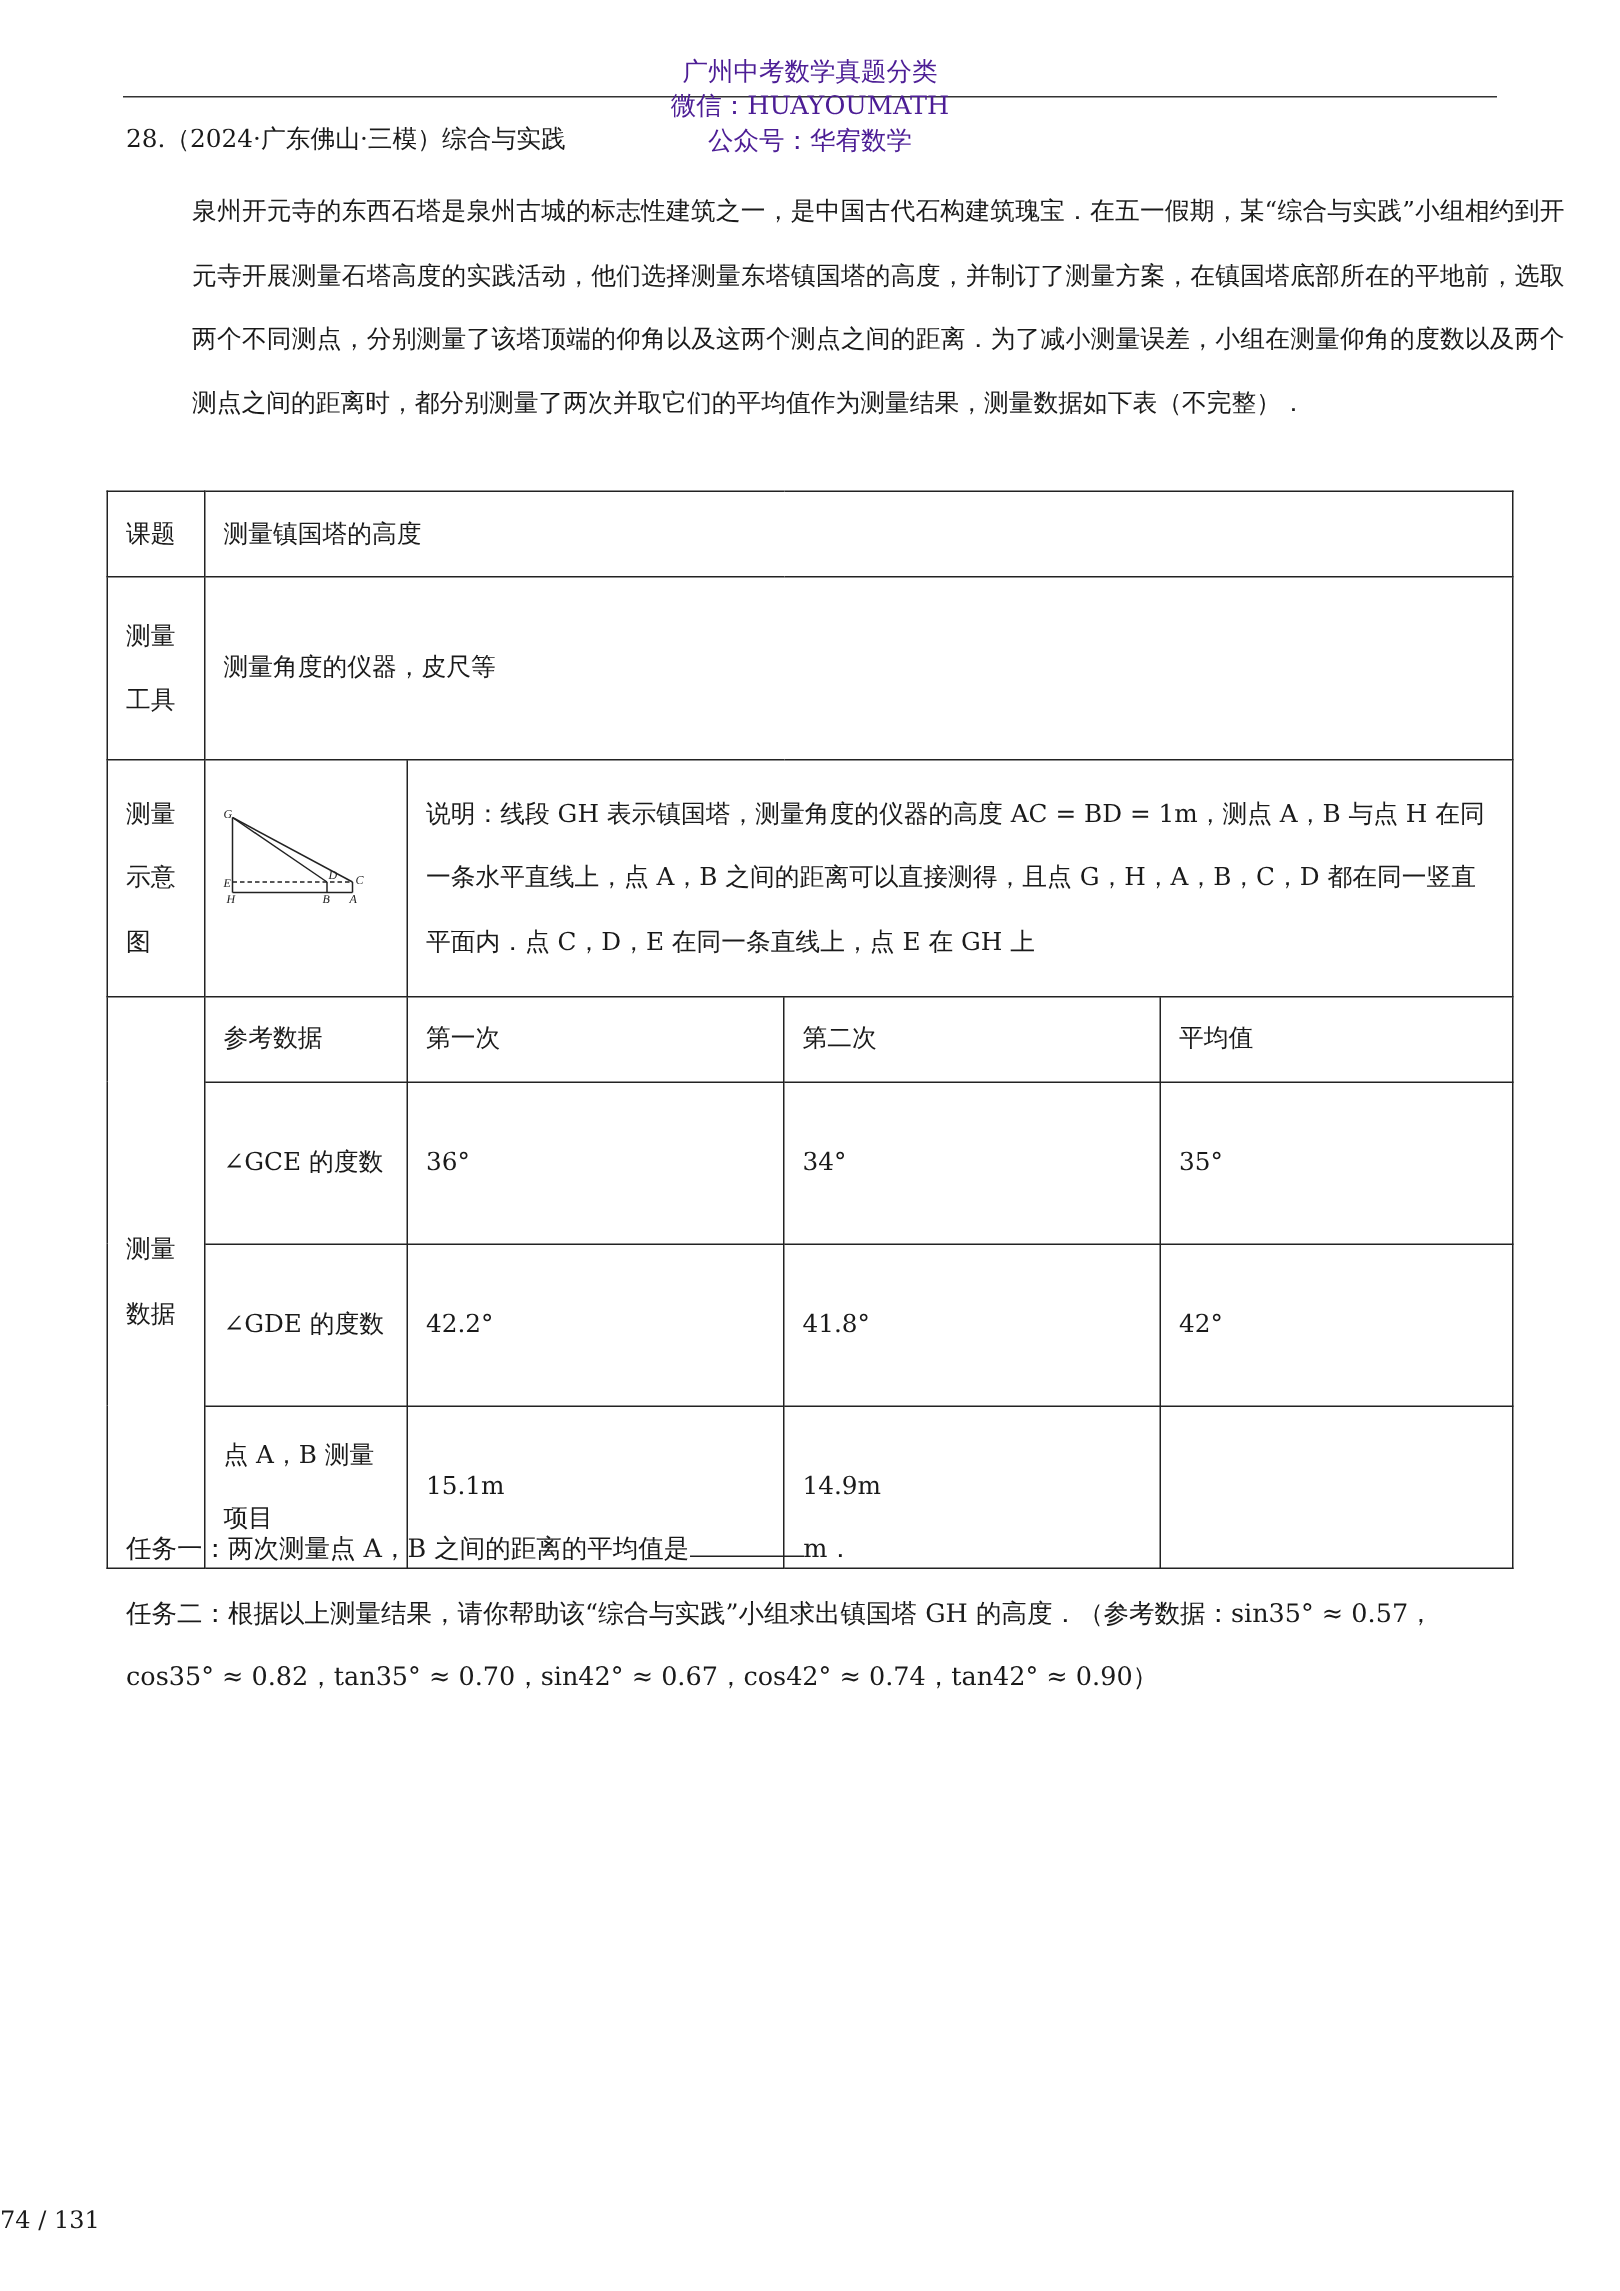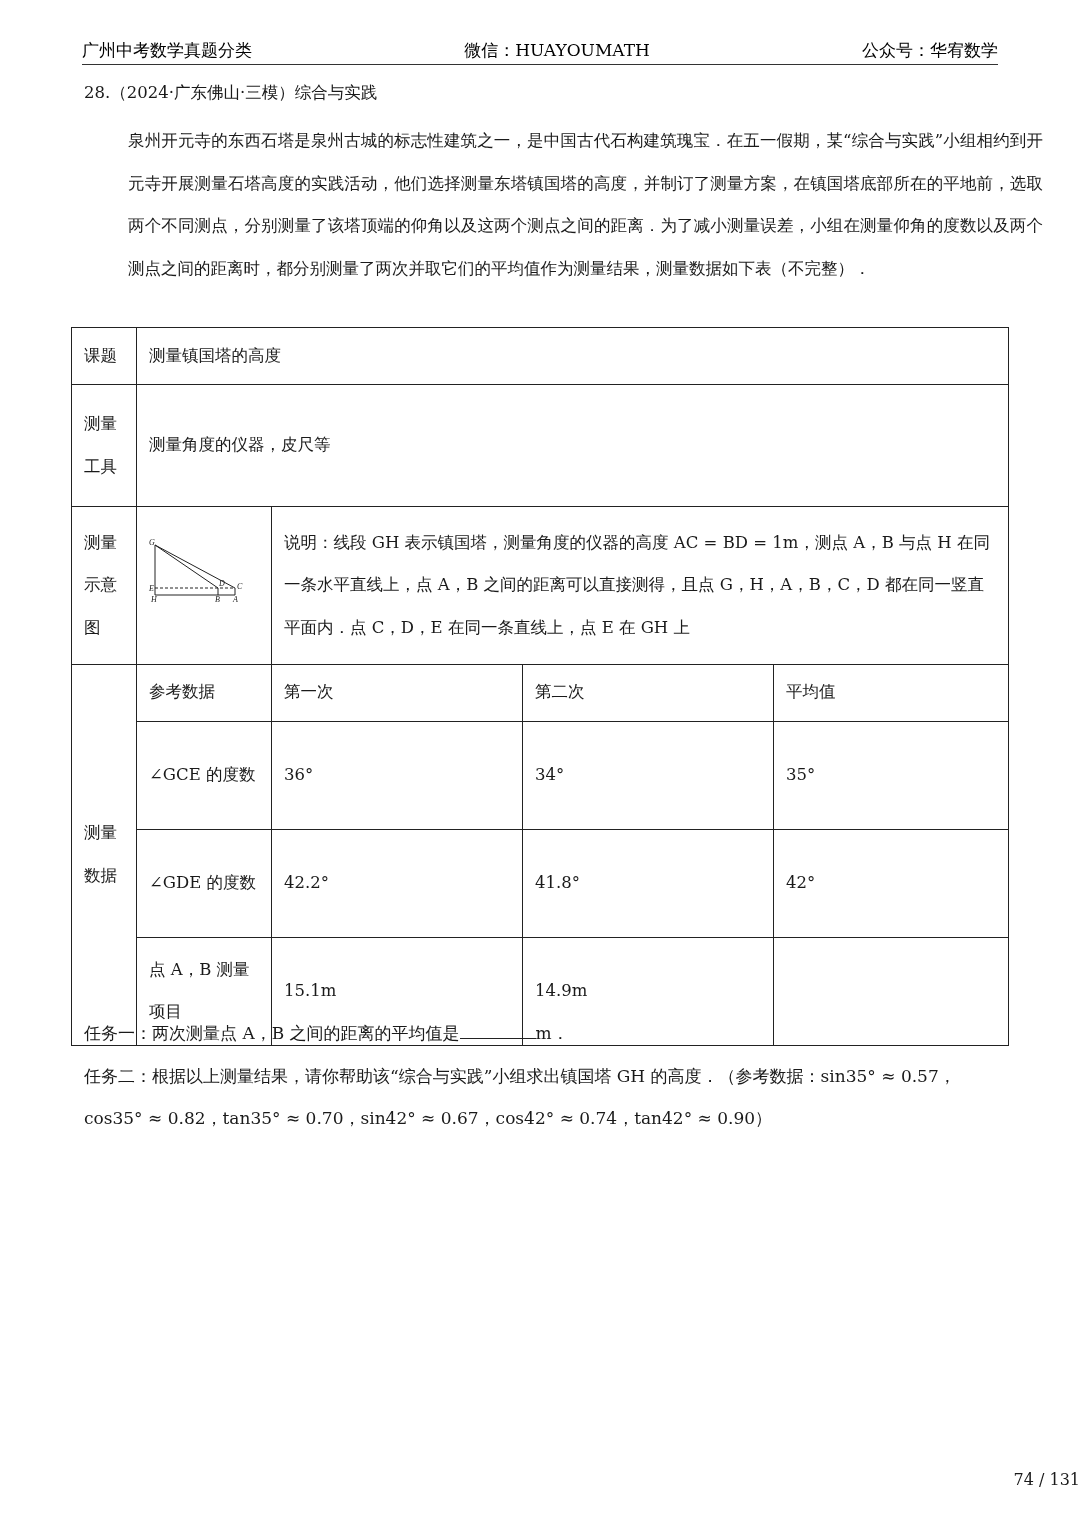--- a/index.html
+++ b/index.html
@@ -1,25 +1,25 @@
 <!DOCTYPE html>
 <html><head>
 <meta charset="utf-8">
 <style>
   html, body { margin:0; padding:0; background:#fff; }
   body { width:1080px; height:1527px; position:relative; font-family:"DejaVu Serif","Liberation Serif",serif; color:#1a1a1a; }
-  .header { position:absolute; left:82px; right:82px; top:36px; height:28px; border-bottom:1.5px solid #333; display:flex; justify-content:space-between; align-items:center; color:#000000; font-size:17px; }
+  .header { position:absolute; left:82px; right:82px; top:36px; height:28px; border-bottom:1.5px solid #333; display:flex; justify-content:space-between; align-items:center; color:#4c1d95; font-size:17px;flex-direction:column; }
   .qtitle { position:absolute; left:84px; top:82px; font-size:16.5px; }
   .intro { position:absolute; left:84px; top:120px; width:915px; font-size:16.5px; line-height:42.5px; text-align:justify;margin-left:44px; }
   table.main { position:absolute; left:71px; top:327px; width:938px; border-collapse:collapse; font-size:16.5px; }
   table.main td { border:1.3px solid #222; padding:0 12px; vertical-align:middle; line-height:42.5px; }
   .c1 { width:40px; }
   .tasks { position:absolute; left:84px; top:1012px; width:920px; font-size:17px; line-height:42.5px; }
   .blank { display:inline-block; width:76px; border-bottom:1px solid #222; height:18px; vertical-align:baseline; }
-  .pagenum { position:absolute; left:0; right:0; top:1470px; text-align:right; font-size:16px; }
+  .pagenum { position:absolute; left:0; right:0; top:1470px; text-align:left; font-size:16px; }
 </style>
 </head>
 <body>
 
 <div class="header">
   <span>广州中考数学真题分类</span>
   <span>微信：HUAYOUMATH</span>
   <span>公众号：华宥数学</span>
 </div>
 

